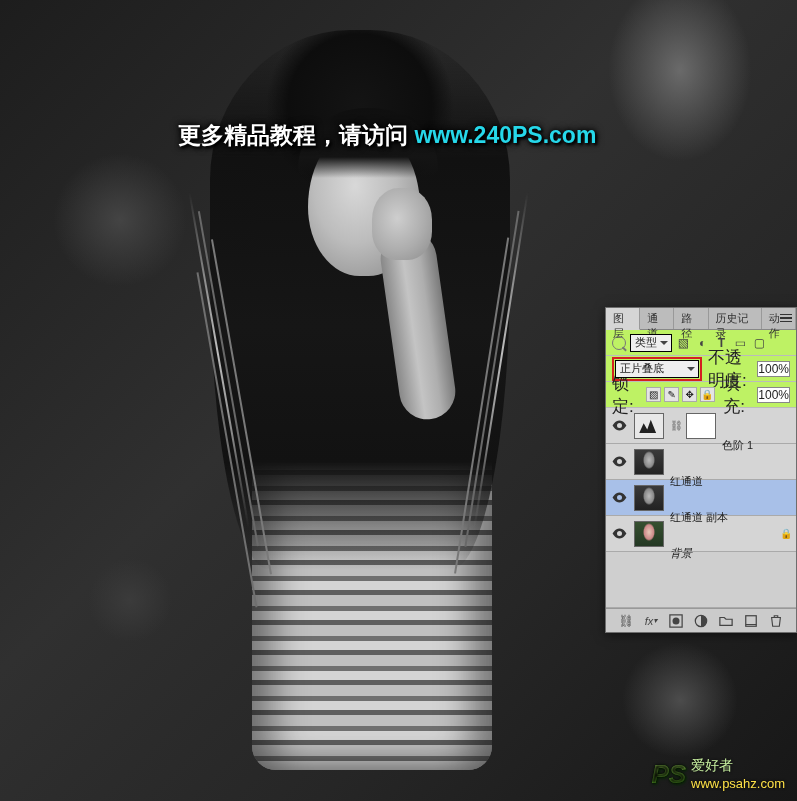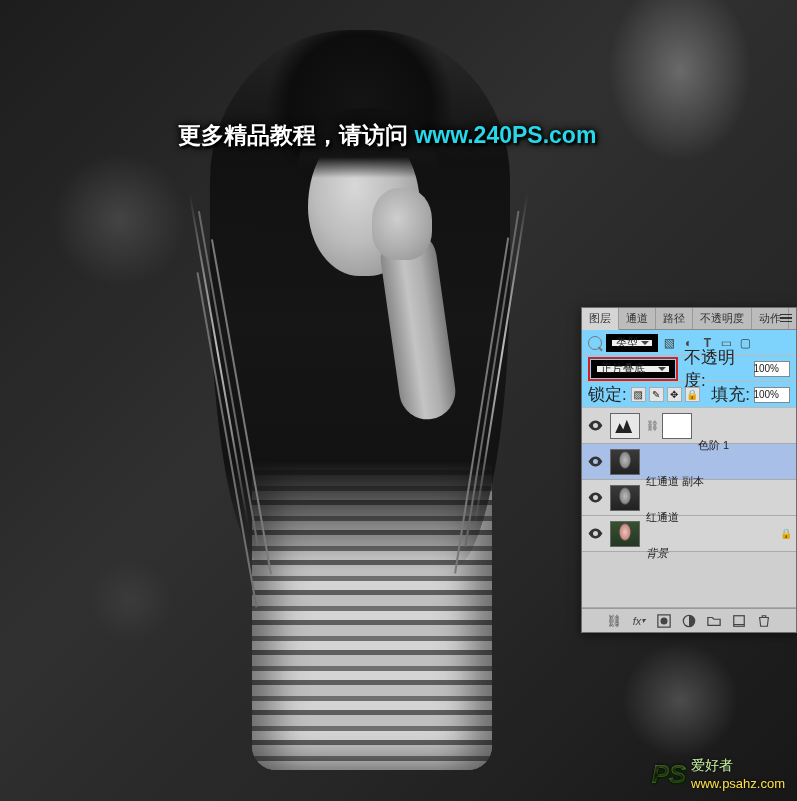--- a/index.html
+++ b/index.html
@@ -120,22 +120,22 @@
       background-clip: text;
       color: transparent;
       filter: drop-shadow(1px 1px 1px #062c00);
     }
     .watermark-br .site { color: #fde047; font-size: 13px; }
 
     
     .panel {
       position: absolute;
       top: 307px; right: 0;
-      width: 216px;
-      background: #7dd3fc;
+      width: 192px;
+      background: #bef264;
       border: 1px solid #6d6d6d;
       font-size: 12px;
       color: #222;
       box-shadow: 0 2px 10px rgba(0,0,0,.5);
     }
     .panel-tabs {
       display: flex;
       background: #bcbcbc;
       border-bottom: 1px solid #888;
       height: 22px;
@@ -171,21 +171,21 @@
       border: 1px solid #777;
       border-radius: 50%;
       position: relative;
     }
     .filter-icon::after {
       content: ""; position: absolute;
       width: 5px; height: 1.5px; background: #777;
       bottom: -1px; right: -2px; transform: rotate(45deg);
     }
     .select {
-      border: 6px solid #000000; background: #efefef;
+      border: 1px solid #000000; background: #efefef;
       padding: 1px 14px 1px 4px;
       position: relative;
       cursor: pointer;
       font-size: 11px;
       height: 18px;
       display: flex; align-items: center;
     }
     .select::after {
       content: ""; position: absolute; right: 3px; top: 50%;
       border: 4px solid transparent; border-top-color: #444;
@@ -201,21 +201,21 @@
     .row-blend .blend-wrap {
       display: inline-flex; align-items: center;
       border: 2px solid #d42020;
       padding: 1px;
     }
     .row-blend .select { width: 84px; }
     .label-sm { font-size: 17px; color: #222; }
     .num-input {
       width: 36px; height: 16px;
       border: 1px solid #888; background: #fff;
-      font-size: 10px; text-align: right; padding-right: 10px;
+      font-size: 12px; text-align: right; padding-right: 0;
       display: inline-flex; align-items: center; justify-content: flex-end;
     }
 
     .row-lock { gap: 4px; font-size: 11px; }
     .row-lock .lock-icons { display: flex; gap: 3px; }
     .lock-ic {
       width: 15px; height: 15px; border: 1px solid #aaa;
       display: flex; align-items: center; justify-content: center;
       font-size: 10px; background: #e4e4e4; cursor: pointer;
     }
@@ -293,21 +293,21 @@
 
 <div class="watermark-top">
   <span>更多精品教程，请访问 </span><span class="url">www.240PS.com</span>
 </div>
 
 <div class="panel">
   <div class="panel-tabs">
     <div class="tab active">图层</div>
     <div class="tab">通道</div>
     <div class="tab">路径</div>
-    <div class="tab">不透明度</div>
+    <div class="tab">历史记录</div>
     <div class="tab">动作</div>
     <div class="menu-btn">
         <span></span>
         <span></span>
         <span></span>
       </div>
   </div>
 
   <div class="panel-row">
     <span class="filter-icon"></span>
@@ -355,38 +355,38 @@
       <div class="layer-thumb adj">
         <svg viewBox="0 0 24 18">
             <path fill="#222" d="M1 17 L6 6 L10 13 L14 2 L20 17 Z"></path>
           </svg>
       </div>
       <span class="link-icon">⛓</span>
       <div class="layer-thumb white"></div>
       <span class="layer-name">色阶 1</span>
     </div>
 
+    <div class="layer">
+      <span class="vis-eye">
+        <svg viewBox="0 0 24 16">
+            <path fill="#333" d="M12 0C5 0 1 8 1 8s4 8 11 8 11-8 11-8S19 0 12 0zm0 12a4 4 0 110-8 4 4 0 010 8z"></path>
+          </svg>
+      </span>
+      <div class="layer-thumb photo"></div>
+      <span class="layer-name">红通道</span>
+    </div>
+
     <div class="layer selected">
       <span class="vis-eye">
         <svg viewBox="0 0 24 16">
             <path fill="#333" d="M12 0C5 0 1 8 1 8s4 8 11 8 11-8 11-8S19 0 12 0zm0 12a4 4 0 110-8 4 4 0 010 8z"></path>
           </svg>
       </span>
       <div class="layer-thumb photo"></div>
       <span class="layer-name">红通道 副本</span>
-    </div>
-
-    <div class="layer">
-      <span class="vis-eye">
-        <svg viewBox="0 0 24 16">
-            <path fill="#333" d="M12 0C5 0 1 8 1 8s4 8 11 8 11-8 11-8S19 0 12 0zm0 12a4 4 0 110-8 4 4 0 010 8z"></path>
-          </svg>
-      </span>
-      <div class="layer-thumb photo"></div>
-      <span class="layer-name">红通道</span>
     </div>
 
     <div class="layer">
       <span class="vis-eye">
         <svg viewBox="0 0 24 16">
             <path fill="#333" d="M12 0C5 0 1 8 1 8s4 8 11 8 11-8 11-8S19 0 12 0zm0 12a4 4 0 110-8 4 4 0 010 8z"></path>
           </svg>
       </span>
       <div class="layer-thumb color"></div>
       <span class="layer-name" style="font-style:italic">背景</span>

